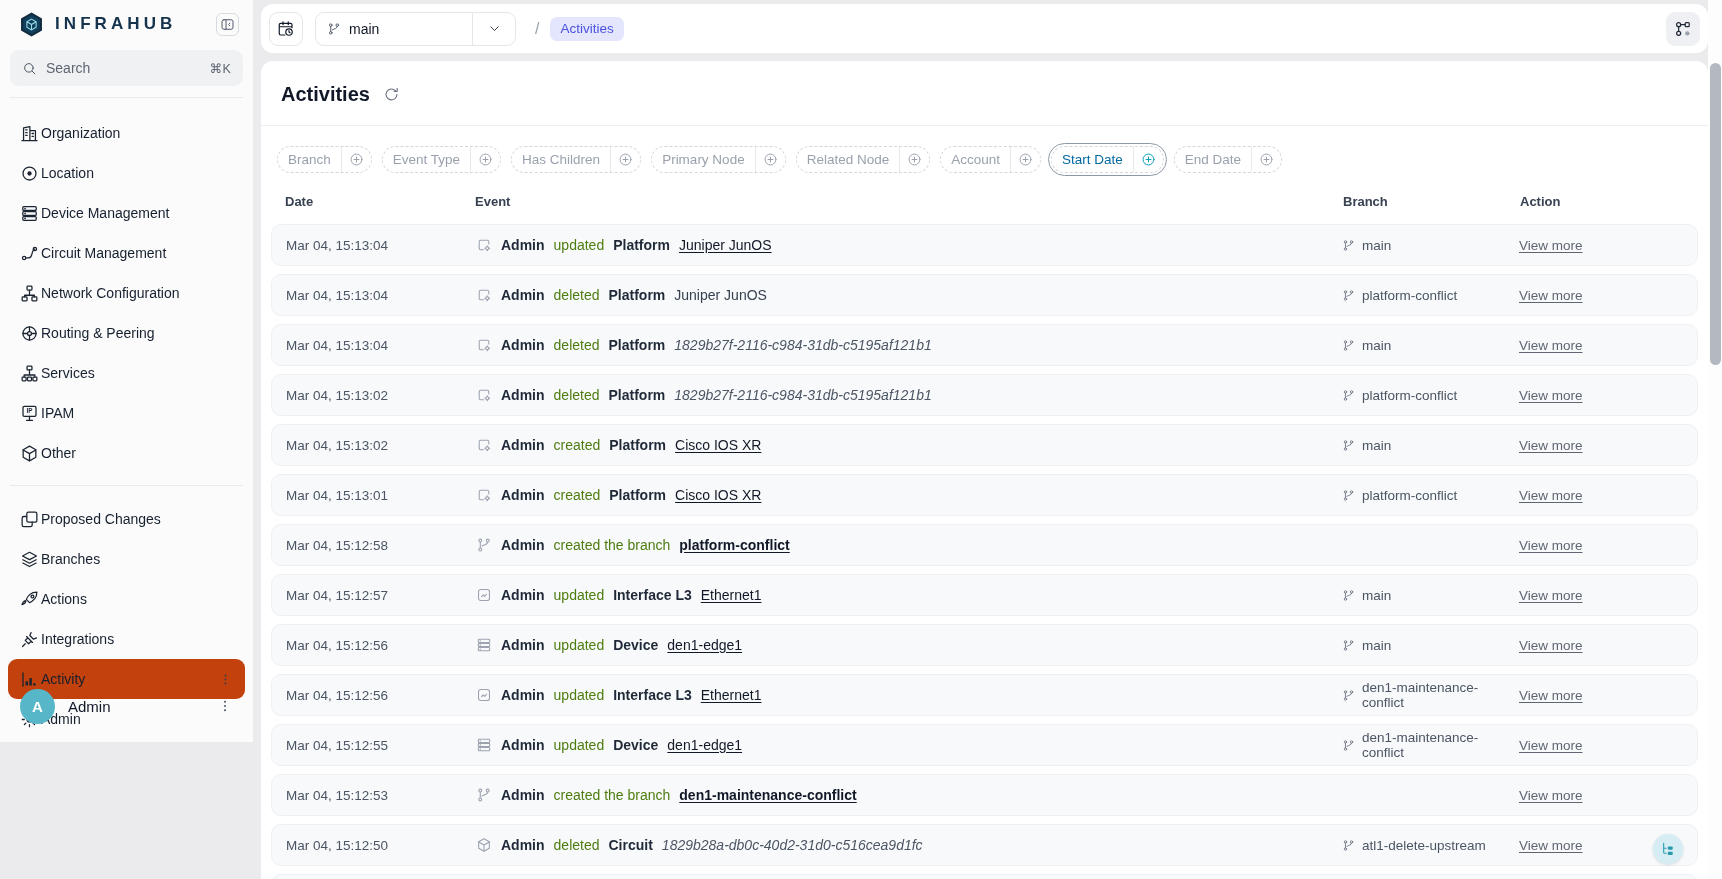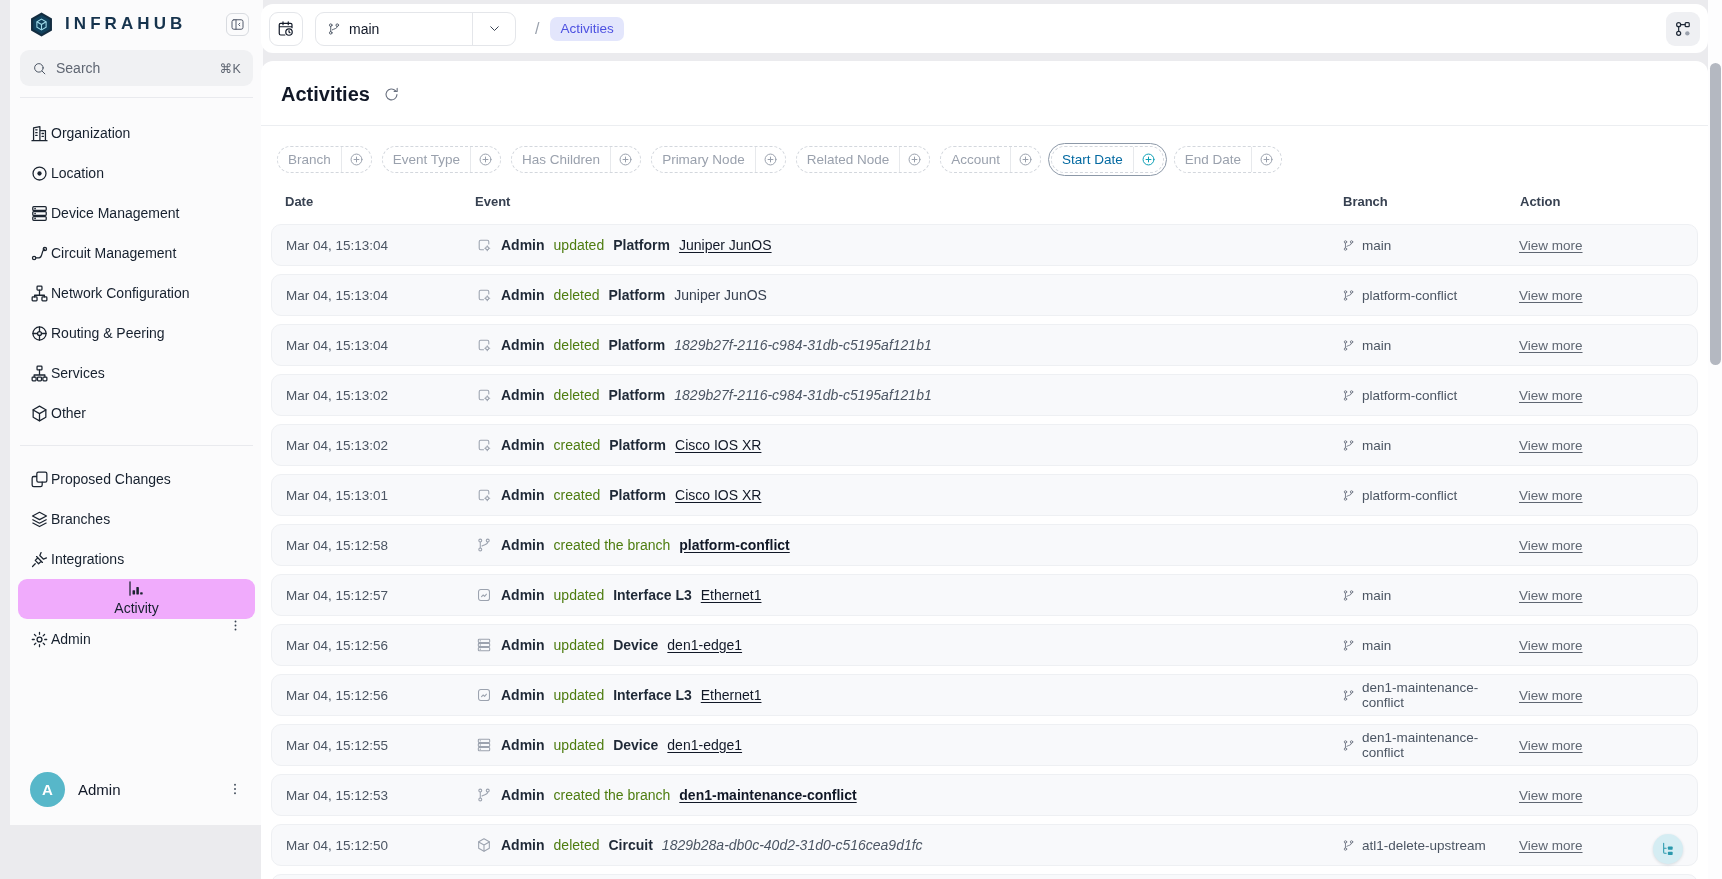--- a/index.html
+++ b/index.html
@@ -9,21 +9,21 @@
     background:#ebebee;
     position:relative;
     overflow:hidden;
     color:#111827;
   }
   .icon { display:inline-flex; flex:none; }
   .icon svg { width:100%; height:100%; display:block; }
 
   
   .sidebar {
-    position:absolute; left:10px; top:0; width:253px; height:825px;
+    position:absolute; left:0; top:0; width:253px; height:742px;
     background:#fbfbfc;
   }
   .logo-row { height:38px; padding:10px 14px 0 18px; display:flex; align-items:center; }
   .logo-hex { width:27px; height:27px; }
   .logo-text {
     margin-left:10px; font-size:17px; font-weight:700; letter-spacing:.24em;
     color:#16334d;
   }
   .collapse-btn {
     margin-left:auto; width:23px; height:23px; border:1px solid #d8dbe0; border-radius:6px;
@@ -41,21 +41,21 @@
   .search-box input::placeholder { color:#5f6672; }
   .kbd-hint { font-size:12.5px; color:#5f6672; letter-spacing:.02em; }
   .side-divider { border:0; border-top:1px solid #e9eaee; margin:11px 10px 0; }
   .nav { padding:15px 8px 0; }
   .nav-gap { border:0; border-top:1px solid #e9eaee; margin:12px 2px 13px; }
   .nav-item {
     height:40px; display:flex; align-items:center; gap:2px; padding:0 12px;
     border-radius:9px; font-size:14px; color:#16202e; cursor:pointer;
   }
   .nav-item .nav-ic { width:19px; height:19px; color:#1b2430; }
-  .nav-item.selected { background:#f0abfc;flex-direction:column; }
+  .nav-item.selected { background:#c2410c; }
   .nav-item .kebab { margin-left:auto; width:15px; height:15px; color:#374151; }
   .user-row {
     position:absolute; left:8px; right:8px; bottom:14px; height:44px;
     display:flex; align-items:center; gap:13px; padding:0 12px; border-radius:9px;
   }
   .avatar {
     width:35px; height:35px; border-radius:50%; background:#57b7c9; color:#fff;
     display:grid; place-items:center; font-size:15px; font-weight:600;
   }
   .user-name { font-size:15px; color:#111827; }
@@ -250,20 +250,30 @@
               <rect x="9.5" y="16.5" width="5" height="4.8" rx="1"></rect>
               <rect x="16.3" y="16.5" width="5" height="4.8" rx="1"></rect>
               <path d="M12 7.5v3.9M5.2 16.5v-2.6h13.6v2.6M12 11.4v2.5"></path>
             </svg>
           </span>
     <span class="nav-label">Services</span>
   </div>
         <div class="nav-item">
     <span class="icon nav-ic">
             <svg viewBox="0 0 24 24" fill="none" stroke="currentColor" stroke-width="1.6" stroke-linecap="round" stroke-linejoin="round">
+              <rect x="3.8" y="3" width="16.4" height="12.6" rx="1.6"></rect>
+              <path d="M12 15.6v4.2M8.2 20.6h7.6"></path>
+              <text x="12" y="11.8" text-anchor="middle" font-size="8" font-weight="700" fill="currentColor" stroke="none" font-family="inherit">IP</text>
+            </svg>
+          </span>
+    <span class="nav-label">IPAM</span>
+  </div>
+        <div class="nav-item">
+    <span class="icon nav-ic">
+            <svg viewBox="0 0 24 24" fill="none" stroke="currentColor" stroke-width="1.6" stroke-linecap="round" stroke-linejoin="round">
               <path d="M12 2.7l8 4.5v9.6l-8 4.5-8-4.5V7.2z"></path>
               <path d="M12 12.1l8-4.6M12 12.1L4 7.5M12 12.1V21"></path>
             </svg>
           </span>
     <span class="nav-label">Other</span>
   </div>
       </div>
     <hr class="nav-gap">
     <div id="nav-group-1">
         <div class="nav-item">
@@ -276,20 +286,30 @@
     <span class="nav-label">Proposed Changes</span>
   </div>
         <div class="nav-item">
     <span class="icon nav-ic">
             <svg viewBox="0 0 24 24" fill="none" stroke="currentColor" stroke-width="1.6" stroke-linecap="round" stroke-linejoin="round">
               <path d="M12 2.9l8.8 4.6L12 12.1 3.2 7.5z"></path>
               <path d="M3.6 12.3l8.4 4.4 8.4-4.4M3.6 16.5l8.4 4.4 8.4-4.4"></path>
             </svg>
           </span>
     <span class="nav-label">Branches</span>
+  </div>
+        <div class="nav-item">
+    <span class="icon nav-ic">
+            <svg viewBox="0 0 24 24" fill="none" stroke="currentColor" stroke-width="1.6" stroke-linecap="round" stroke-linejoin="round">
+              <path d="M12.9 5.2c2.9-2.5 7.8-2.6 8.4-2.6 0 .6-.1 5.5-2.6 8.4-2 2.4-4.6 4.2-6.7 4.9l-4-4c.7-2.1 2.5-4.7 4.9-6.7z"></path>
+              <circle cx="15.7" cy="8.2" r="1.8"></circle>
+              <path d="M7 13.5c-2 .4-3.6 2-4.4 4.9 2.9-.8 4.5-2.4 4.9-4.4"></path>
+            </svg>
+          </span>
+    <span class="nav-label">Actions</span>
   </div>
         <div class="nav-item">
     <span class="icon nav-ic">
             <svg viewBox="0 0 24 24" fill="none" stroke="currentColor" stroke-width="1.6" stroke-linecap="round" stroke-linejoin="round">
               <path d="M8.3 8.3l7.4 7.4M14 3.2l-1.6 3.7 4.7 4.7 3.7-1.6M3.2 20.8l3.4-3.4M10 9.7l-3.4 3.4 4.3 4.3 3.4-3.4"></path>
             </svg>
           </span>
     <span class="nav-label">Integrations</span>
   </div>
         <div class="nav-item selected">

